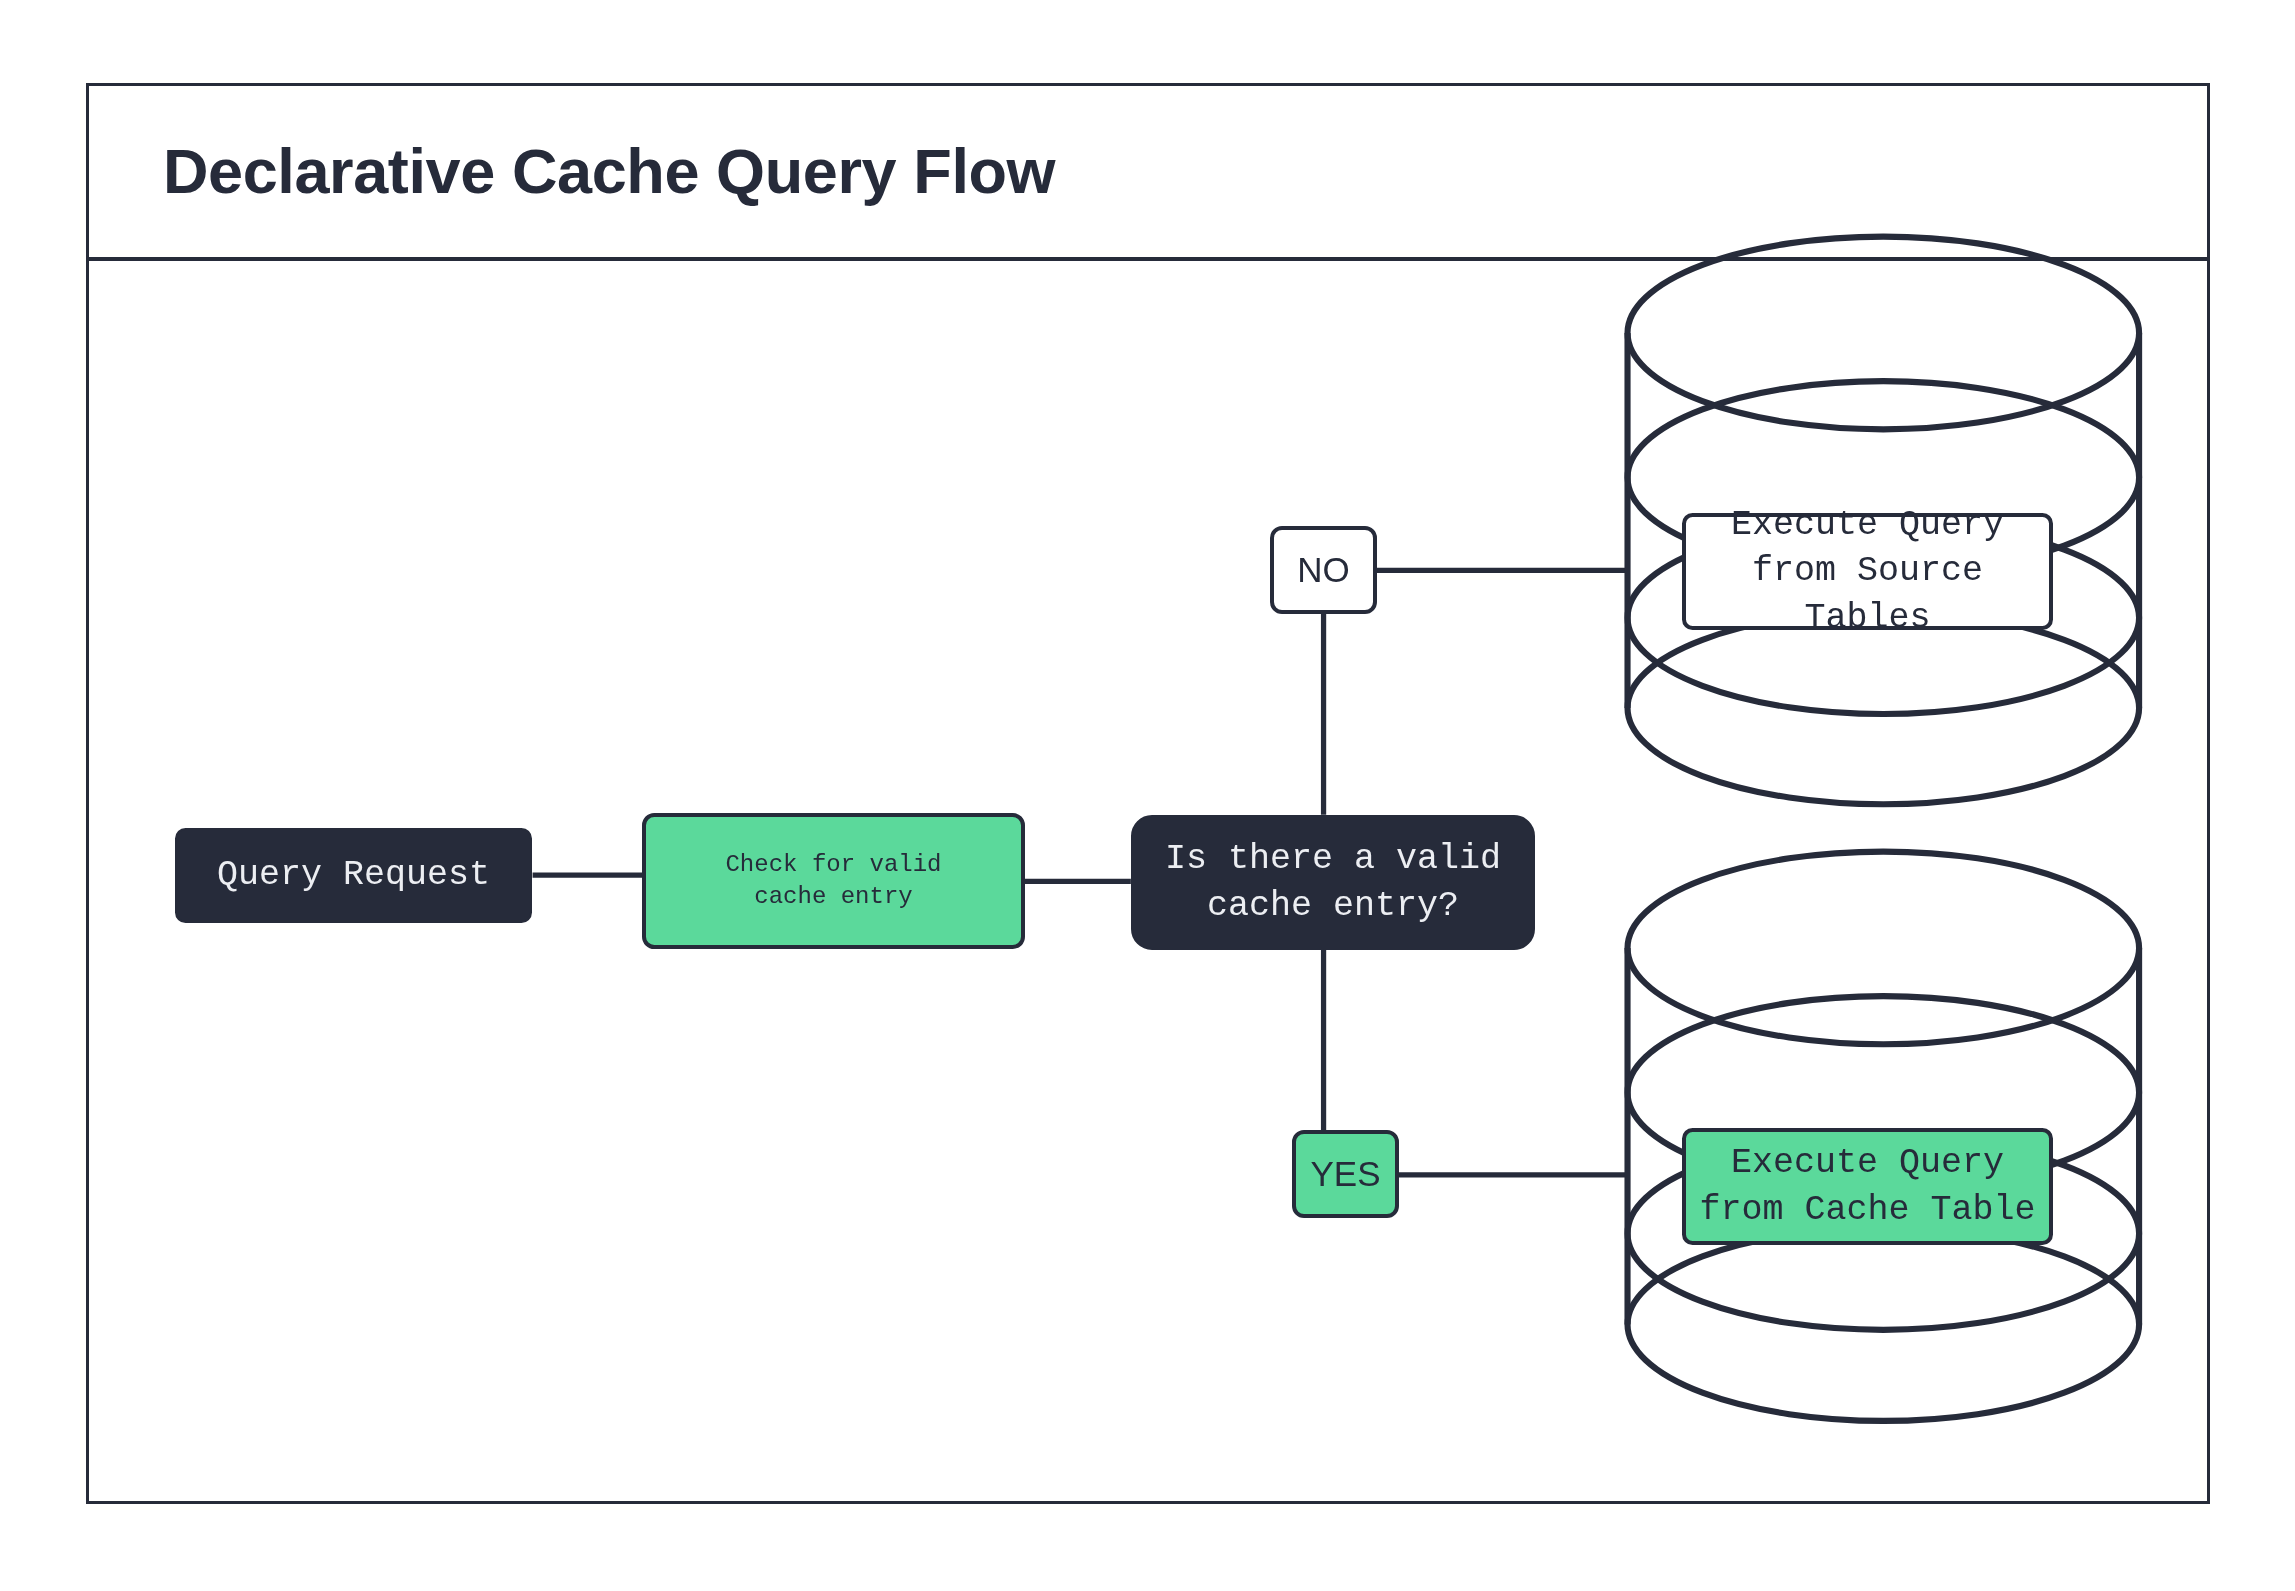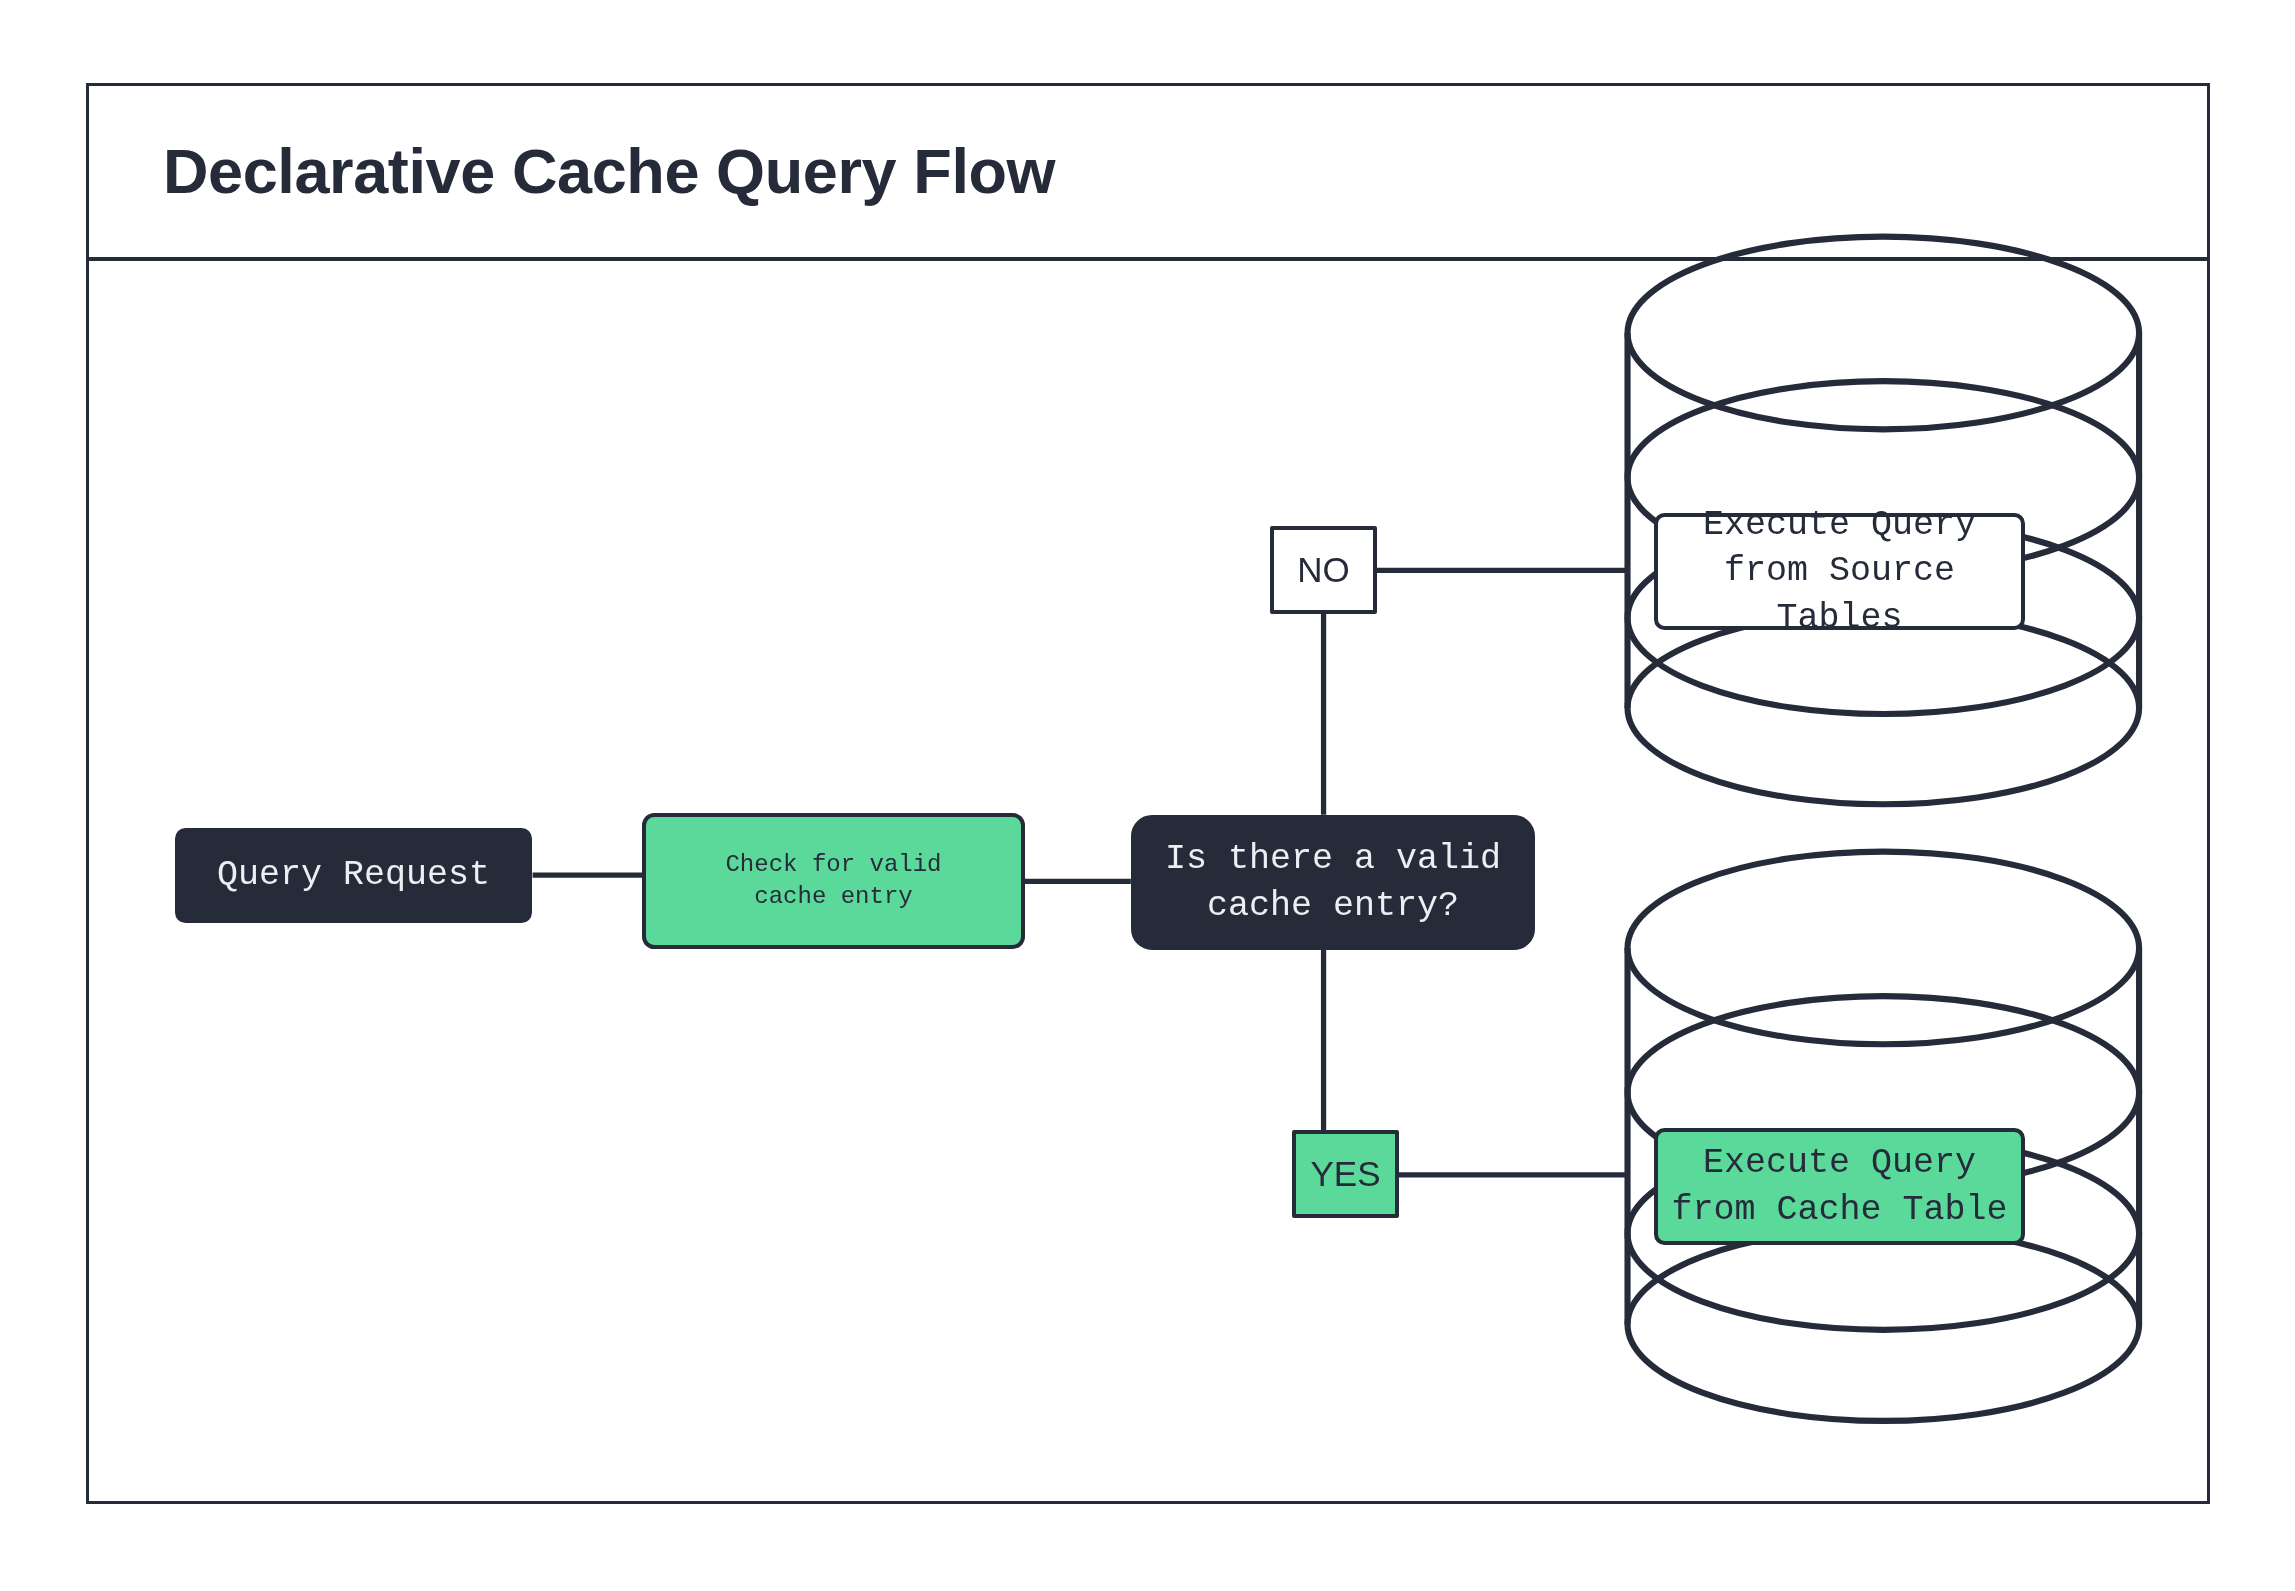--- a/index.html
+++ b/index.html
@@ -31,32 +31,32 @@
               border-radius:12.3px;}
 
   #n-query{left:175px;top:828px;width:357px;height:95px;font-size:35px;}
   #n-check{left:642px;top:813px;width:383px;height:136px;font-size:24px;font-family:Liberation Mono, monospace;}
   #n-decision{left:1131px;top:815px;width:404px;height:135px;font-size:35px;border-radius:21px;}
 
   
   .branch{position:absolute;box-sizing:border-box;display:flex;
           align-items:center;justify-content:center;
           font-family:"Liberation Sans",sans-serif;font-size:35px;
-          border-radius:2px;border:4.4px solid #262b3a;}
+          border-radius:12px;border:4.4px solid #262b3a;}
   #n-no{left:1270px;top:526px;width:107px;height:88px;
         background:#ffffff;color:#262b3a;}
   #n-yes{left:1270px;top:1130px;width:107px;height:88px;
          background:#5bd99b;color:#262b3a;margin-left:22px;}
 
   
   .cyl-label{position:absolute;box-sizing:border-box;display:flex;
              align-items:center;justify-content:center;text-align:center;
              font-family:"Liberation Mono","DejaVu Sans Mono",monospace;
              font-size:35px;line-height:1.32;white-space:pre-line;
-             border:4.4px solid #262b3a;border-radius:10.5px;}
+             border:4.4px solid #262b3a;border-radius:10.5px;margin-left:28px;}
   #n-source{left:1654px;top:513px;width:371px;height:117px;
             background:#ffffff;color:#262b3a;}
   #n-cache{left:1654px;top:1128px;width:371px;height:117px;
            background:#5bd99b;color:#262b3a;}
 </style>
 </head>
 <body>
 
 <div id="stage">
 

